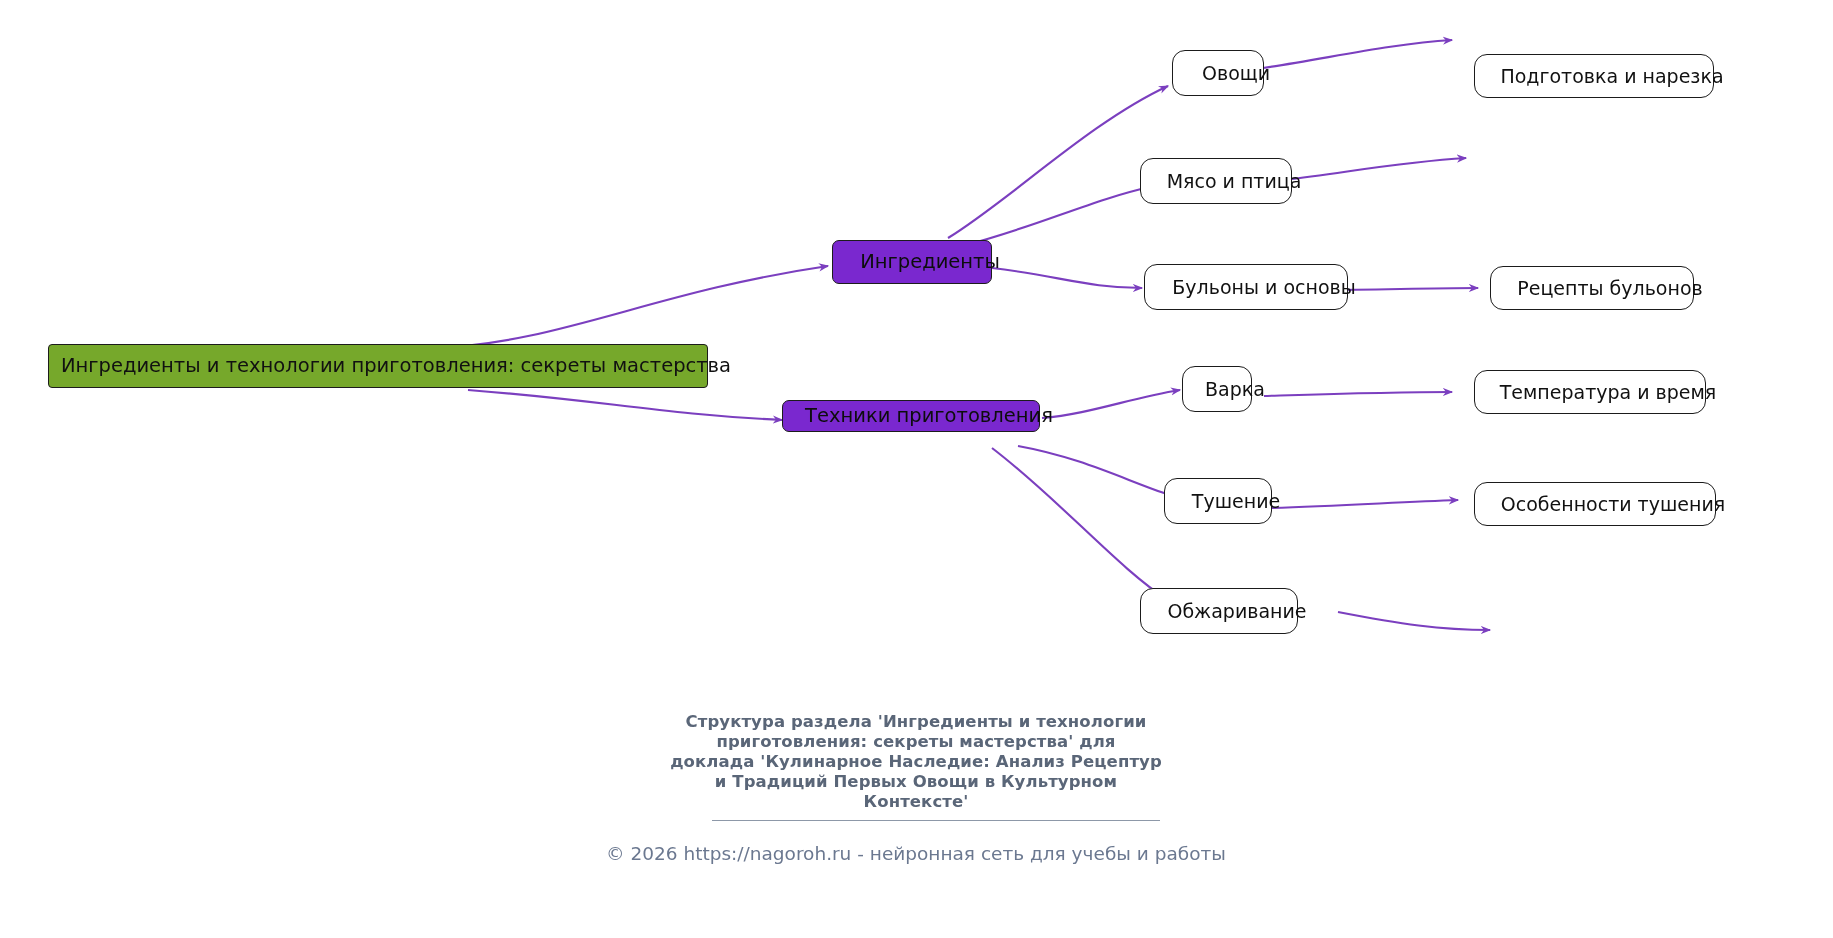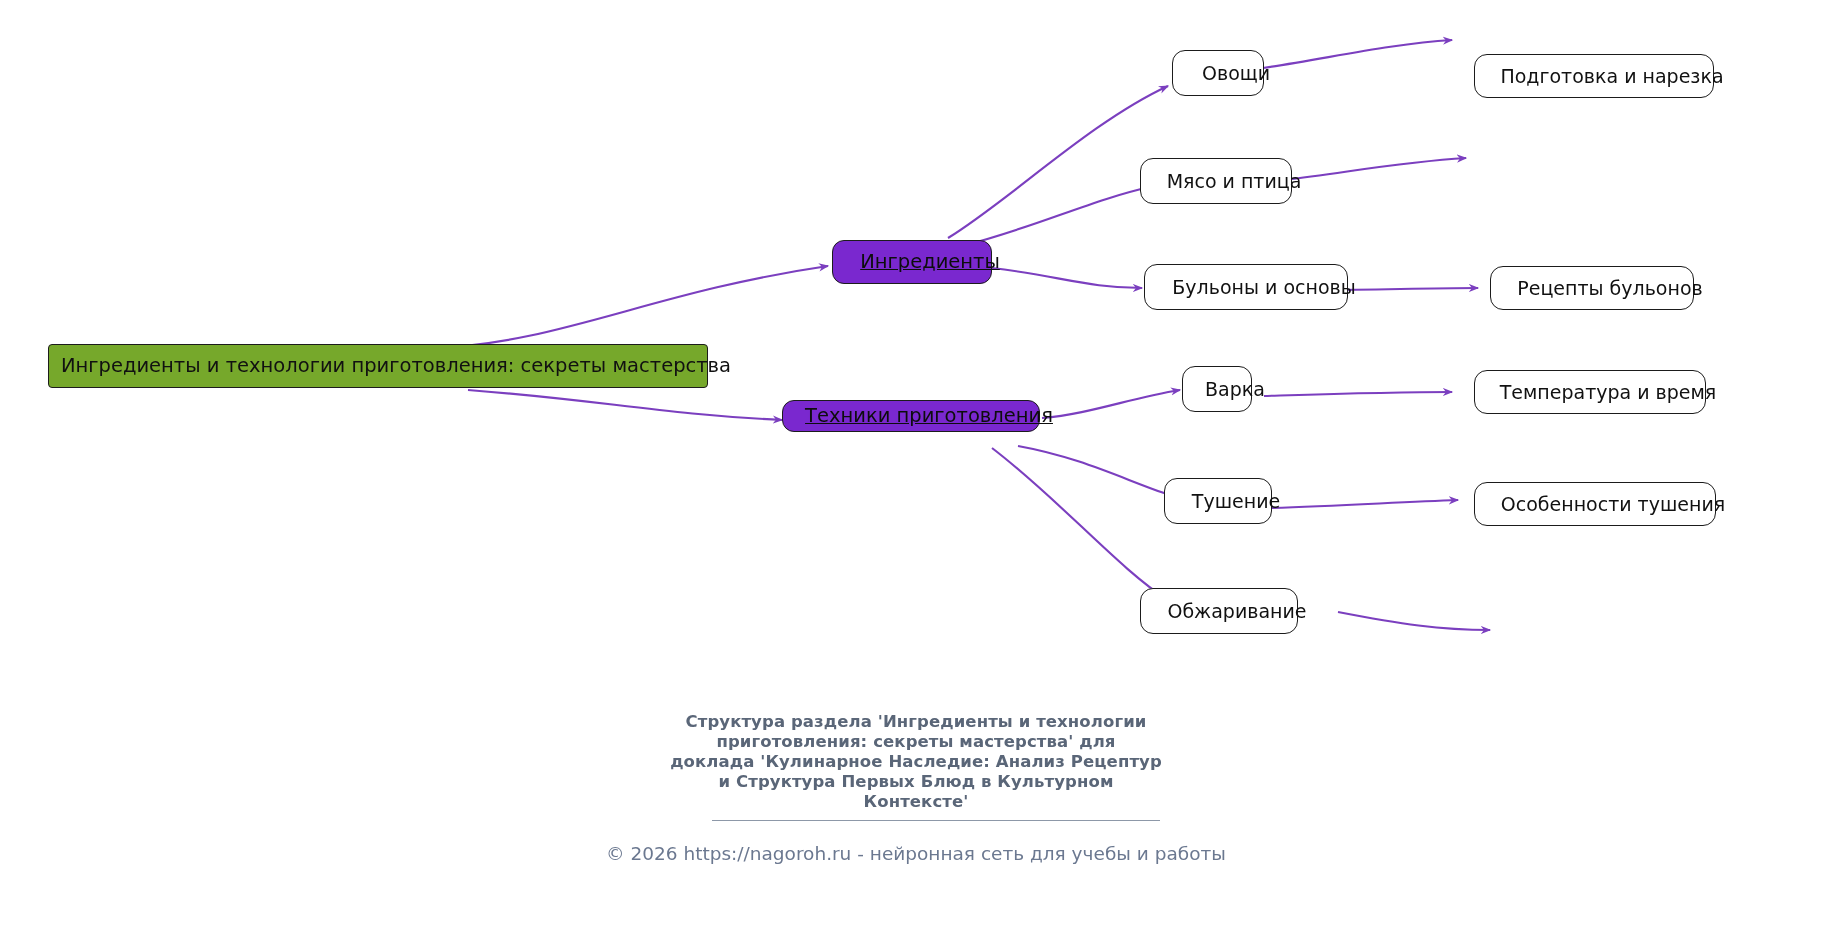--- a/index.html
+++ b/index.html
@@ -47,24 +47,23 @@
   }
   .node.root {
     background: #76a82b;
     border-color: #1c1c1c;
     border-radius: 4px;
     font-size: 19.5px;
   }
   .node.branch {
     background: #7a28cf;
     border-color: #1c1c1c;
-    border-radius: 12px;
+    border-radius: 7px;
     color: #0d0d0d;
     font-size: 19.5px;
-    text-decoration: underline;
   }
   .node.leaf {
     background: #ffffff;
     border-radius: 13px;
   }
   .caption {
     position: absolute;
     text-align: center;
     color: #5a6678;
     font-weight: bold;
@@ -171,21 +170,21 @@
   </div>
 
   <div class="node leaf" style="left:1140px; top:588px; width:158px; height:46px;">
     <span>Обжаривание</span>
   </div>
 
   <div class="caption" style="left:616px; top:712px; width:600px;">
     <span class="caption-line">Структура раздела 'Ингредиенты и технологии</span>
     <span class="caption-line">приготовления: секреты мастерства' для</span>
     <span class="caption-line">доклада 'Кулинарное Наследие: Анализ Рецептур</span>
-    <span class="caption-line">и Структура Первых Блюд в Культурном</span>
+    <span class="caption-line">и Традиций Первых Овощи в Культурном</span>
     <span class="caption-line">Контексте'</span>
   </div>
 
   <div class="rule" style="left:712px; top:820px; width:448px;"></div>
 
   <div class="footer" style="left:516px; top:843px; width:800px;">
     <span>© 2026 https://nagoroh.ru - нейронная сеть для учебы и работы</span>
   </div>
 
 </div>

